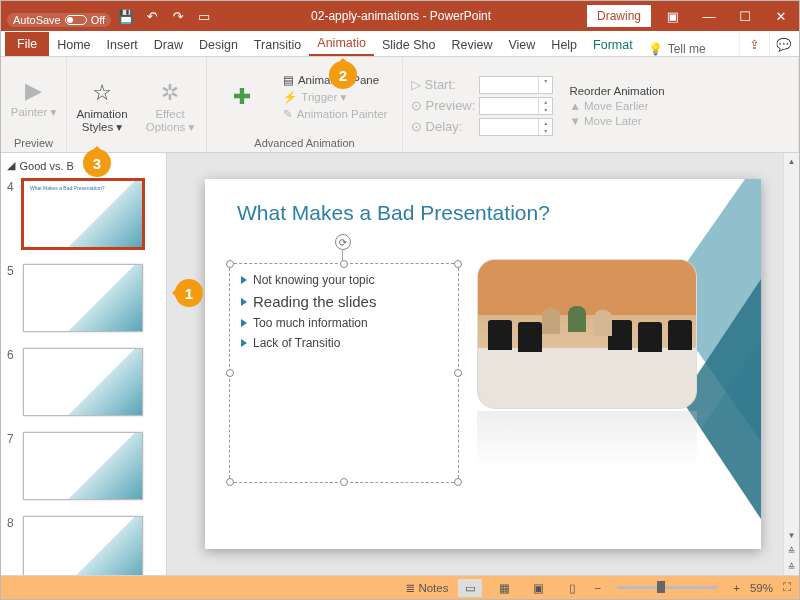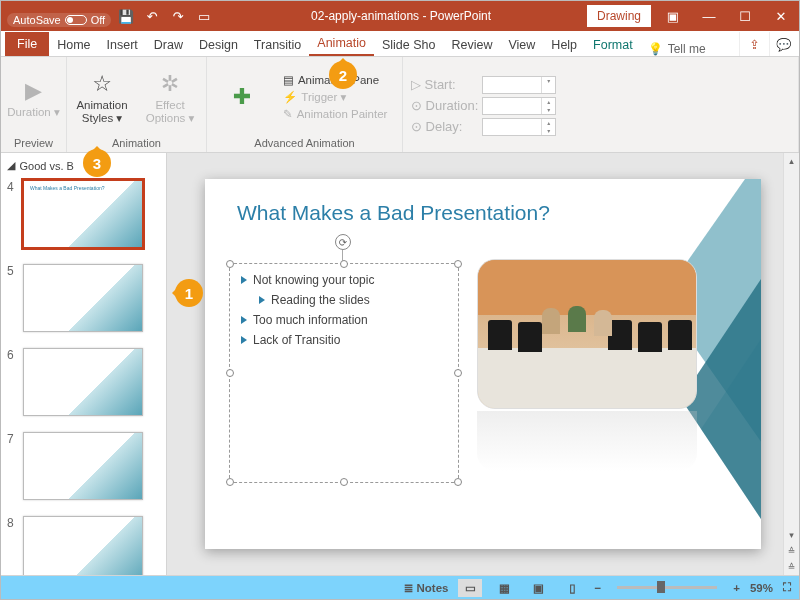--- a/index.html
+++ b/index.html
@@ -77,34 +77,34 @@
   .rot-handle { position:absolute; left:130px; top:55px; width:16px; height:16px; border:1px solid #888; border-radius:50%; background:#fff; display:flex; align-items:center; justify-content:center; font-size:10px; color:#666; }
   .rot-stem { position:absolute; left:137px; top:71px; width:1px; height:14px; background:#aaa; }
   .sel-box { position:absolute; left:24px; top:84px; width:230px; height:220px; border:1px dashed #999; }
   .handle { position:absolute; width:8px; height:8px; background:#fff; border:1px solid #888; border-radius:50%; }
   .h-tl{top:-4px;left:-4px}.h-tr{top:-4px;right:-4px}.h-bl{bottom:-4px;left:-4px}.h-br{bottom:-4px;right:-4px}
   .h-tm{top:-4px;left:50%;margin-left:-4px}.h-bm{bottom:-4px;left:50%;margin-left:-4px}
   .h-ml{top:50%;left:-4px;margin-top:-4px}.h-mr{top:50%;right:-4px;margin-top:-4px}
   .bullets { position:absolute; left:36px; top:94px; font-size:12px; color:#444; }
   .bullets .b { display:flex; align-items:center; gap:6px; margin-bottom:6px; }
   .bullets .b .tri-b { width:0;height:0;border-left:6px solid #2c7fa8;border-top:4px solid transparent;border-bottom:4px solid transparent; }
-  .bullets .sub { margin-left:18px; font-size:12px; }
+  .bullets .sub { font-size:15px; }
   .slide-img { position:absolute; left:272px; top:80px; width:220px; height:150px; border-radius:18px; background:linear-gradient(#d4a574,#e8d4b8); overflow:hidden; border:1px solid #ddd; }
   .slide-img .wall { position:absolute; top:0;left:0;right:0;height:55px;background:#d89458; }
   .slide-img .floor { position:absolute; bottom:0;left:0;right:0;height:60px;background:#e8e4dc; }
   .chair { position:absolute; width:24px; height:30px; background:#1a1a1a; border-radius:3px 3px 0 0; }
   .person { position:absolute; width:18px; height:26px; border-radius:8px 8px 0 0; }
   .reflection { position:absolute; left:272px; top:232px; width:220px; height:60px; background:linear-gradient(rgba(200,200,200,0.3),transparent); border-radius:0 0 18px 18px; }
 
   .vscroll { position:absolute; right:0; top:0; bottom:0; width:16px; background:#f0f0f0; border-left:1px solid #ddd; }
   .vscroll .arr { height:16px; text-align:center; font-size:9px; color:#666; line-height:16px; }
   .vscroll .track { position:absolute; top:16px; bottom:48px; left:2px; right:2px; }
 
   
-  .status { position:absolute; bottom:0; left:0; right:0; height:24px; background:#7dd3fc; border-top:1px solid #d4d4d4; display:flex; align-items:center; font-size:11.5px; color:#555; padding:0 8px; gap:10px;font-weight:bold; }
+  .status { position:absolute; bottom:0; left:0; right:0; height:24px; background:#fdba74; border-top:1px solid #d4d4d4; display:flex; align-items:center; font-size:11.5px; color:#555; padding:0 8px; gap:10px; }
   .status .spacer { flex:1; }
   .status .vbtn { width:24px; height:18px; display:flex; align-items:center; justify-content:center; border:1px solid transparent; }
   .status .vbtn.active { background:#ddd; }
   .zoom-slider { width:100px; height:3px; background:#bbb; position:relative; margin:0 6px; }
   .zoom-slider .thumb-s { position:absolute; width:8px; height:12px; background:#666; top:-5px; left:40px; }
 </style>
 </head>
 <body>
 
 <div class="titlebar">
@@ -149,38 +149,37 @@
   <div class="spacer"></div>
   <div class="icon-btn">⇪</div>
   <div class="icon-btn">💬</div>
 </div>
 
 <div class="ribbon">
   <div class="group" style="width:66px">
     <div class="group-body">
       <div class="big-btn disabled">
         <div class="ico">▶</div>
-        <div class="lbl">Duration ▾</div>
+        <div class="lbl">Painter ▾</div>
       </div>
     </div>
     <div class="group-label">Preview</div>
   </div>
 
   <div class="group" style="width:140px">
     <div class="group-body">
       <div class="big-btn">
         <div class="ico">☆</div>
         <div class="lbl">Animation Styles ▾</div>
       </div>
       <div class="big-btn disabled">
         <div class="ico">✲</div>
         <div class="lbl">Effect Options ▾</div>
       </div>
     </div>
-    <div class="group-label">Animation</div>
   </div>
 
   <div class="group" style="width:196px">
     <div class="group-body">
       <div class="big-btn">
         <div class="ico" style="color:#4a9b4a">✚</div>
       </div>
       <div class="small-row">
         <div class="small-btn">
             <span>▤</span>
@@ -202,36 +201,41 @@
   <div class="group" style="flex:1">
     <div class="group-body">
       <div class="timing-grid">
         <div class="lbl">▷ <span>Start:</span></div>
         <div class="spinbox">
             <div class="val"></div>
             <div class="spin">
               <div>▾</div>
             </div>
           </div>
-        <div class="lbl">⊙ <span>Duration:</span></div>
+        <div class="lbl">⊙ <span>Preview:</span></div>
         <div class="spinbox">
             <div class="val"></div>
             <div class="spin">
               <div>▴</div>
               <div>▾</div>
             </div>
           </div>
         <div class="lbl">⊙ <span>Delay:</span></div>
         <div class="spinbox">
             <div class="val"></div>
             <div class="spin">
               <div>▴</div>
               <div>▾</div>
             </div>
           </div>
+      </div>
+      <div class="reorder-col">
+        <div class="hdr">Reorder Animation</div>
+        <div class="itm">▲ <span>Move Earlier</span></div>
+        <div class="itm">▼ <span>Move Later</span></div>
       </div>
     </div>
   </div>
 </div>
 
 <div class="co" style="top:60px;left:328px">2</div>
 <div class="co" style="top:148px;left:82px">3</div>
 <div class="co left" style="top:278px;left:174px">1</div>
 
 <div class="main">

